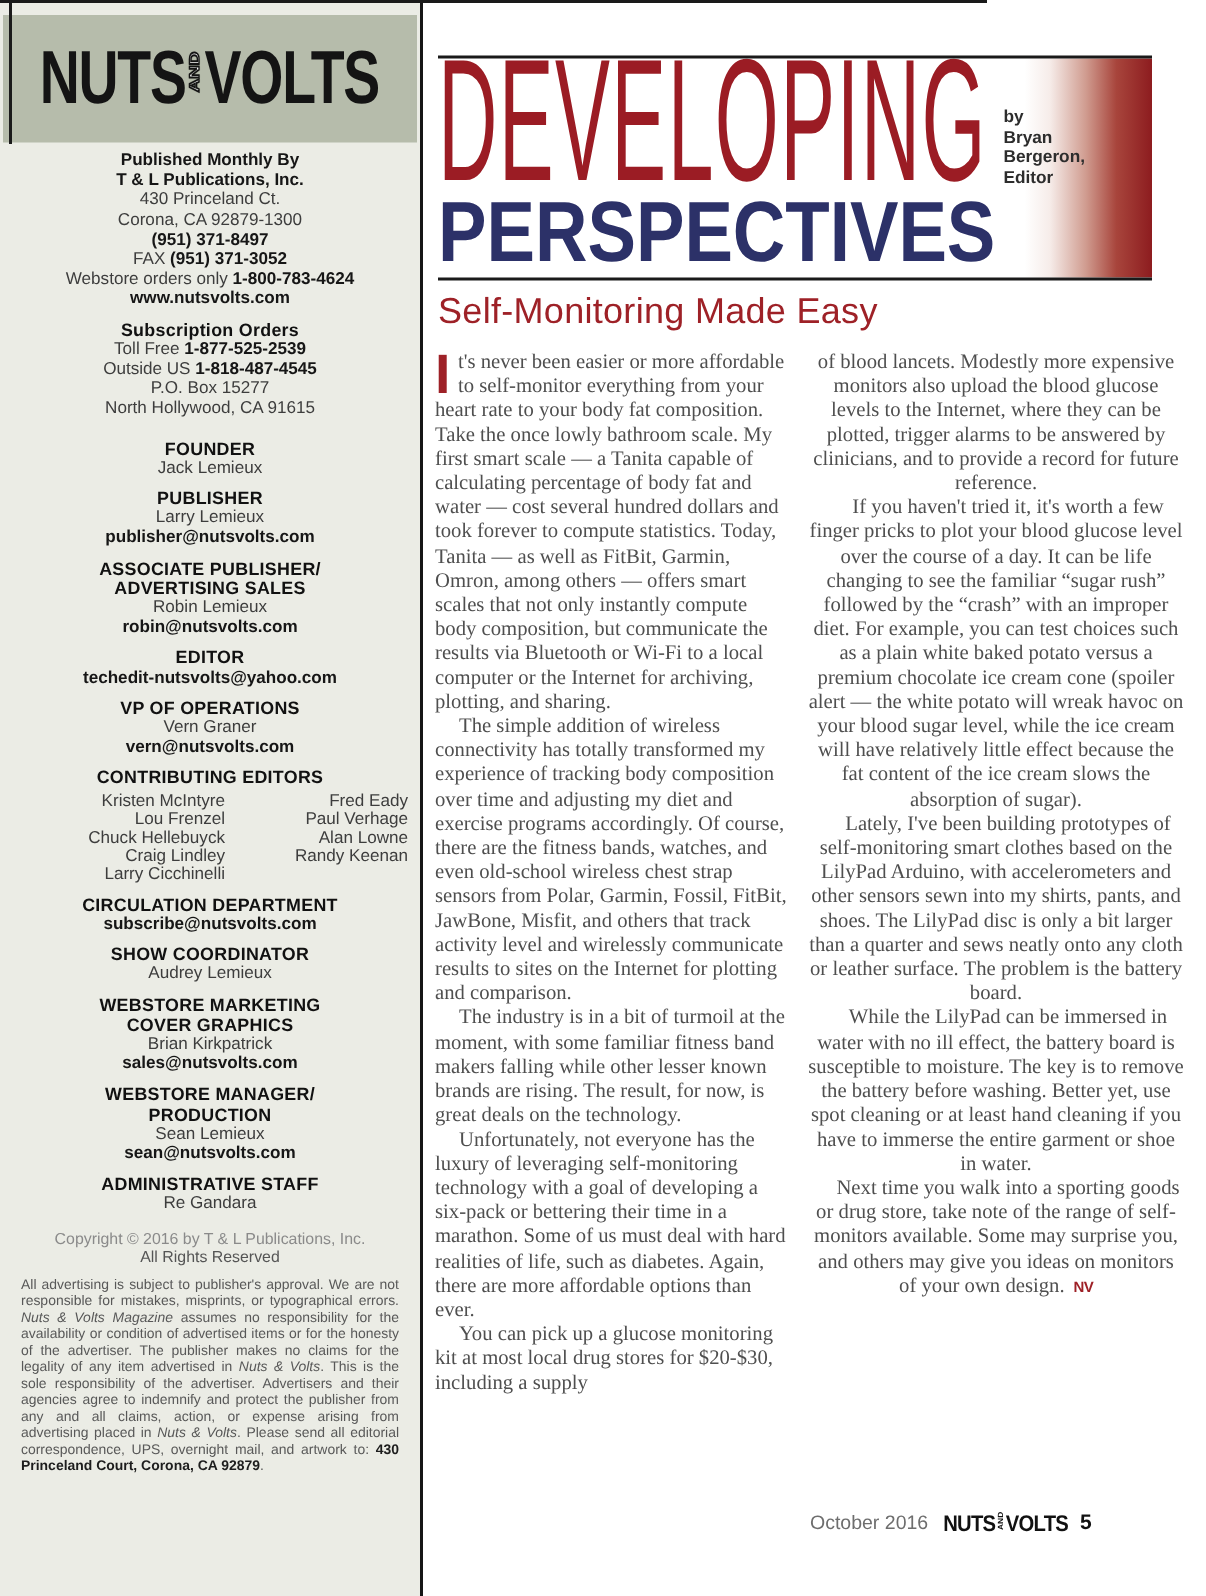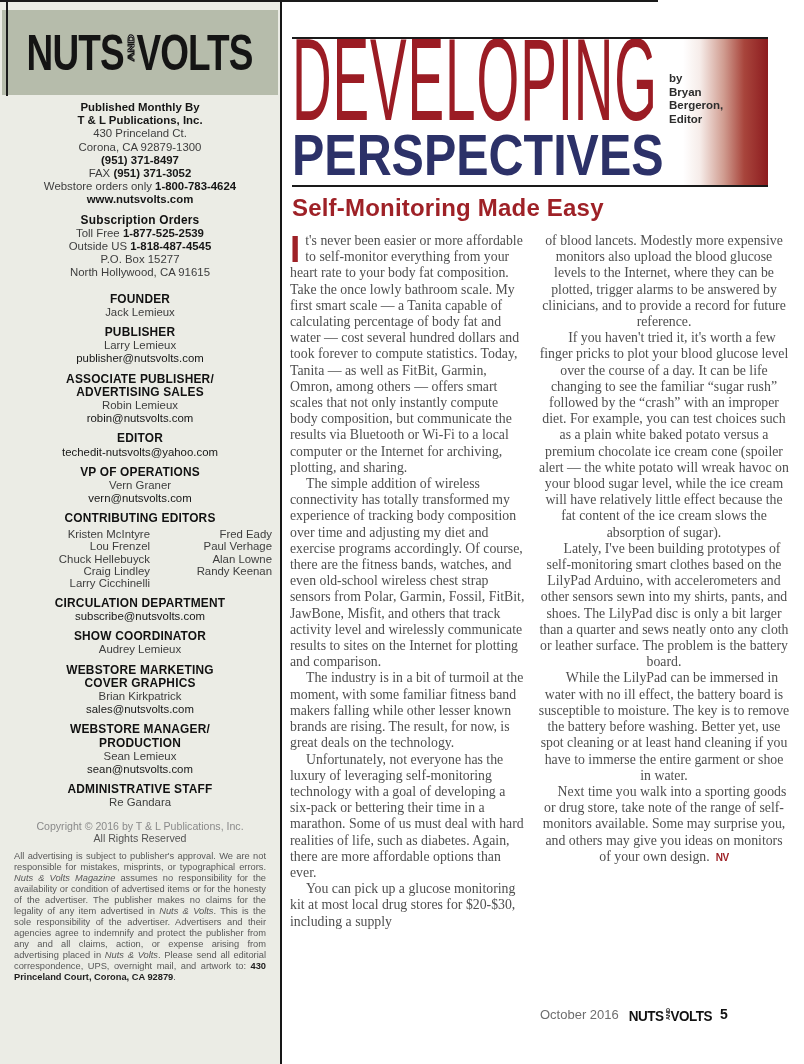--- a/index.html
+++ b/index.html
@@ -23,21 +23,21 @@
     letter-spacing:-1px;color:#141414;transform:scale(0.84,1.14);}
   .logo-and{display:inline-block;transform:rotate(-90deg);font-size:11px;font-weight:bold;width:15px;
     letter-spacing:0;text-align:center;color:#ffffff;-webkit-text-stroke:1.1px #141414;
     text-shadow:0 0 1px #141414;}
 
   .mast{position:absolute;top:101px;left:8px;right:8px;text-align:center;font-size:11.4px;
     line-height:13.2px;color:#3d3d3d;}
   .blk{margin-bottom:7px;}
   .b{font-weight:bold;color:#161616;}
   .h{font-weight:bold;color:#111;font-size:11.9px;letter-spacing:0.2px;}
-  .email{font-weight:normal;color:#161616;}
+  .email{font-weight:bold;color:#161616;}
   .ce-grid{display:grid;grid-template-columns:122px 1fr;text-align:right;padding-left:20px;
     line-height:12.4px;margin-top:2px;}
   .copyright{color:#8a8a8a;font-size:10.6px;line-height:12.4px;margin-top:10px;}
   .legal{text-align:justify;font-size:9.3px;line-height:11px;color:#585858;margin-top:7px;
     padding:0 6px;}
   .legal b{color:#1d1d1d;}
 
   
   main{position:absolute;left:290px;top:0;width:510px;height:940px;background:#fff;}
   .rule{position:absolute;left:2px;width:476px;height:2px;background:#1a1a1a;z-index:4;}
@@ -45,21 +45,21 @@
   .rule-bottom{top:185px;}
   .gradient-panel{position:absolute;left:393px;top:39px;width:85px;height:146px;
     background:linear-gradient(90deg,#ffffff 0%,#f6ece9 20%,#d09c90 48%,#a8453c 72%,#8d1c1f 100%);}
   .developing{position:absolute;left:2px;top:22px;font-size:122px;line-height:1;font-weight:400;
     color:#9b1c24;transform:scale(0.45,0.95);transform-origin:0 0;white-space:nowrap;
     letter-spacing:2px;z-index:2;}
   .byline{position:absolute;left:366px;top:72px;font-size:11.5px;line-height:13.6px;font-weight:bold;
     color:#2d2d2d;z-index:3;margin-left:13px;}
   .perspectives{position:absolute;left:2px;top:127px;font-size:57px;line-height:1;font-weight:bold;
     color:#2c3168;transform:scale(0.85,1);transform-origin:0 0;white-space:nowrap;z-index:2;}
-  .article-title{position:absolute;left:2px;top:194px;margin:0;font-size:24px;font-weight:bold;
+  .article-title{position:absolute;left:2px;top:194px;margin:0;font-size:24px;font-weight:normal;
     color:#9e2127;letter-spacing:0.2px;}
 
   .colL{position:absolute;left:0;top:233px;width:238px;}
   .colR{position:absolute;left:248px;top:233px;width:252px;text-align:center;}
   .colL p,.colR p{margin:0;font-family:"Liberation Serif", serif;font-size:13.8px;
     line-height:16.2px;color:#4f4f4f;}
   .ind{text-indent:16px;}
   .dropcap{float:left;font-family:"Liberation Sans",sans-serif;font-weight:bold;font-size:37px;
     line-height:30px;color:#9e2127;margin:2px 5px 0 0;}
   .nv{font-family:"Liberation Sans",sans-serif;font-weight:bold;color:#9e2127;font-size:10px;

